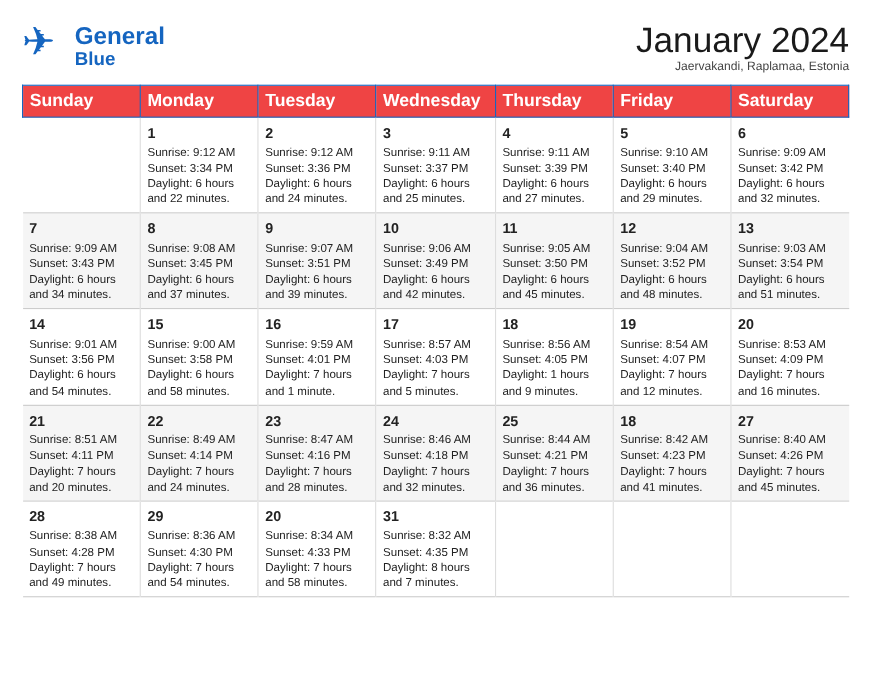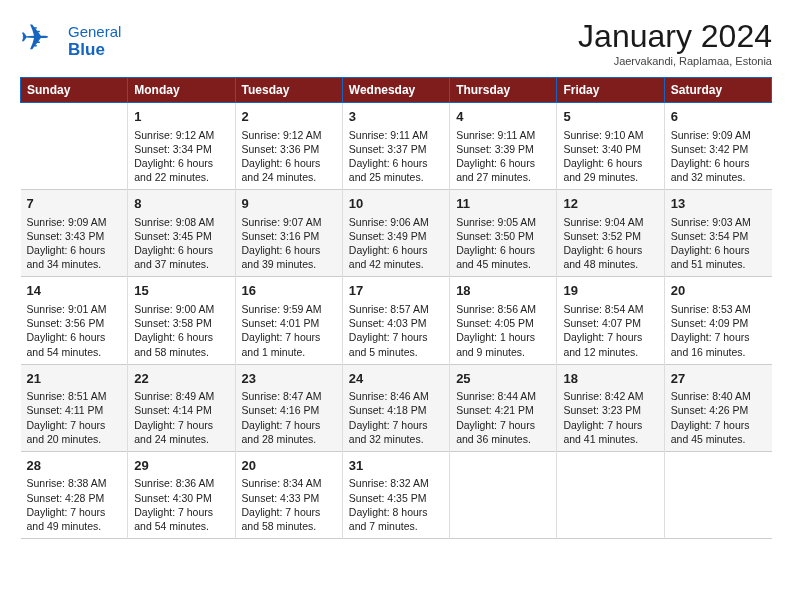--- a/index.html
+++ b/index.html
@@ -38,25 +38,25 @@
       font-size: 11px;
       font-weight: normal;
       color: #444;
     }
     table {
       width: 100%;
       border-collapse: collapse;
       font-size: 10.5px;
     }
     thead tr th {
-      background-color: #7f1d1d;
+      background-color: #ef4444;
       color: #fff;
       padding: 5px 6px;
       text-align: left;
-      font-size: 12px;
+      font-size: 16px;
       font-weight: bold;
       border: 1px solid #1565c0;
     }
     tbody tr {
       border-bottom: 1px solid #ccc;
     }
     tbody tr:nth-child(odd) {
       background-color: #fff;
     }
     tbody tr:nth-child(even) {
@@ -86,21 +86,21 @@
 <div class="page">
   <div class="header">
     <div class="logo-wrapper">
       <div>
         <svg width="44" height="44" viewBox="0 0 44 44">
 
           <text x="0" y="32" font-size="36" fill="#1565c0">✈</text>
         </svg>
       </div>
       <div>
-        <div style="font-size:15px;font-weight:normal;color:#1a1a1a;line-height:1.1;">
+        <div style="font-size:22px;font-weight:bold;color:#1a1a1a;line-height:1.1;">
           <span style="color:#1565c0;">General</span>
         </div>
         <div style="font-size:17px;font-weight:bold;color:#1565c0;line-height:1.1;">Blue</div>
       </div>
     </div>
     <div class="title-block">
       <h1>January 2024</h1>
       <h2>Jaervakandi, Raplamaa, Estonia</h2>
     </div>
   </div>
@@ -124,42 +124,42 @@
           <td><span class="day-num">1</span><span>Sunrise: 9:12 AM</span><br><span>Sunset: 3:34 PM</span><br><span>Daylight: 6 hours and 22 minutes.</span></td>
           <td><span class="day-num">2</span><span>Sunrise: 9:12 AM</span><br><span>Sunset: 3:36 PM</span><br><span>Daylight: 6 hours and 24 minutes.</span></td>
           <td><span class="day-num">3</span><span>Sunrise: 9:11 AM</span><br><span>Sunset: 3:37 PM</span><br><span>Daylight: 6 hours and 25 minutes.</span></td>
           <td><span class="day-num">4</span><span>Sunrise: 9:11 AM</span><br><span>Sunset: 3:39 PM</span><br><span>Daylight: 6 hours and 27 minutes.</span></td>
           <td><span class="day-num">5</span><span>Sunrise: 9:10 AM</span><br><span>Sunset: 3:40 PM</span><br><span>Daylight: 6 hours and 29 minutes.</span></td>
           <td><span class="day-num">6</span><span>Sunrise: 9:09 AM</span><br><span>Sunset: 3:42 PM</span><br><span>Daylight: 6 hours and 32 minutes.</span></td>
         </tr>
         <tr>
           <td><span class="day-num">7</span><span>Sunrise: 9:09 AM</span><br><span>Sunset: 3:43 PM</span><br><span>Daylight: 6 hours and 34 minutes.</span></td>
           <td><span class="day-num">8</span><span>Sunrise: 9:08 AM</span><br><span>Sunset: 3:45 PM</span><br><span>Daylight: 6 hours and 37 minutes.</span></td>
-          <td><span class="day-num">9</span><span>Sunrise: 9:07 AM</span><br><span>Sunset: 3:16 PM</span><br><span>Daylight: 6 hours and 39 minutes.</span></td>
+          <td><span class="day-num">9</span><span>Sunrise: 9:07 AM</span><br><span>Sunset: 3:51 PM</span><br><span>Daylight: 6 hours and 39 minutes.</span></td>
           <td><span class="day-num">10</span><span>Sunrise: 9:06 AM</span><br><span>Sunset: 3:49 PM</span><br><span>Daylight: 6 hours and 42 minutes.</span></td>
           <td><span class="day-num">11</span><span>Sunrise: 9:05 AM</span><br><span>Sunset: 3:50 PM</span><br><span>Daylight: 6 hours and 45 minutes.</span></td>
           <td><span class="day-num">12</span><span>Sunrise: 9:04 AM</span><br><span>Sunset: 3:52 PM</span><br><span>Daylight: 6 hours and 48 minutes.</span></td>
           <td><span class="day-num">13</span><span>Sunrise: 9:03 AM</span><br><span>Sunset: 3:54 PM</span><br><span>Daylight: 6 hours and 51 minutes.</span></td>
         </tr>
         <tr>
           <td><span class="day-num">14</span><span>Sunrise: 9:01 AM</span><br><span>Sunset: 3:56 PM</span><br><span>Daylight: 6 hours and 54 minutes.</span></td>
           <td><span class="day-num">15</span><span>Sunrise: 9:00 AM</span><br><span>Sunset: 3:58 PM</span><br><span>Daylight: 6 hours and 58 minutes.</span></td>
           <td><span class="day-num">16</span><span>Sunrise: 9:59 AM</span><br><span>Sunset: 4:01 PM</span><br><span>Daylight: 7 hours and 1 minute.</span></td>
           <td><span class="day-num">17</span><span>Sunrise: 8:57 AM</span><br><span>Sunset: 4:03 PM</span><br><span>Daylight: 7 hours and 5 minutes.</span></td>
           <td><span class="day-num">18</span><span>Sunrise: 8:56 AM</span><br><span>Sunset: 4:05 PM</span><br><span>Daylight: 1 hours and 9 minutes.</span></td>
           <td><span class="day-num">19</span><span>Sunrise: 8:54 AM</span><br><span>Sunset: 4:07 PM</span><br><span>Daylight: 7 hours and 12 minutes.</span></td>
           <td><span class="day-num">20</span><span>Sunrise: 8:53 AM</span><br><span>Sunset: 4:09 PM</span><br><span>Daylight: 7 hours and 16 minutes.</span></td>
         </tr>
         <tr>
           <td><span class="day-num">21</span><span>Sunrise: 8:51 AM</span><br><span>Sunset: 4:11 PM</span><br><span>Daylight: 7 hours and 20 minutes.</span></td>
           <td><span class="day-num">22</span><span>Sunrise: 8:49 AM</span><br><span>Sunset: 4:14 PM</span><br><span>Daylight: 7 hours and 24 minutes.</span></td>
           <td><span class="day-num">23</span><span>Sunrise: 8:47 AM</span><br><span>Sunset: 4:16 PM</span><br><span>Daylight: 7 hours and 28 minutes.</span></td>
           <td><span class="day-num">24</span><span>Sunrise: 8:46 AM</span><br><span>Sunset: 4:18 PM</span><br><span>Daylight: 7 hours and 32 minutes.</span></td>
           <td><span class="day-num">25</span><span>Sunrise: 8:44 AM</span><br><span>Sunset: 4:21 PM</span><br><span>Daylight: 7 hours and 36 minutes.</span></td>
-          <td><span class="day-num">18</span><span>Sunrise: 8:42 AM</span><br><span>Sunset: 3:23 PM</span><br><span>Daylight: 7 hours and 41 minutes.</span></td>
+          <td><span class="day-num">18</span><span>Sunrise: 8:42 AM</span><br><span>Sunset: 4:23 PM</span><br><span>Daylight: 7 hours and 41 minutes.</span></td>
           <td><span class="day-num">27</span><span>Sunrise: 8:40 AM</span><br><span>Sunset: 4:26 PM</span><br><span>Daylight: 7 hours and 45 minutes.</span></td>
         </tr>
         <tr>
           <td><span class="day-num">28</span><span>Sunrise: 8:38 AM</span><br><span>Sunset: 4:28 PM</span><br><span>Daylight: 7 hours and 49 minutes.</span></td>
           <td><span class="day-num">29</span><span>Sunrise: 8:36 AM</span><br><span>Sunset: 4:30 PM</span><br><span>Daylight: 7 hours and 54 minutes.</span></td>
           <td><span class="day-num">20</span><span>Sunrise: 8:34 AM</span><br><span>Sunset: 4:33 PM</span><br><span>Daylight: 7 hours and 58 minutes.</span></td>
           <td><span class="day-num">31</span><span>Sunrise: 8:32 AM</span><br><span>Sunset: 4:35 PM</span><br><span>Daylight: 8 hours and 7 minutes.</span></td>
           <td class="cell-empty"></td>
           <td class="cell-empty"></td>
           <td class="cell-empty"></td>

